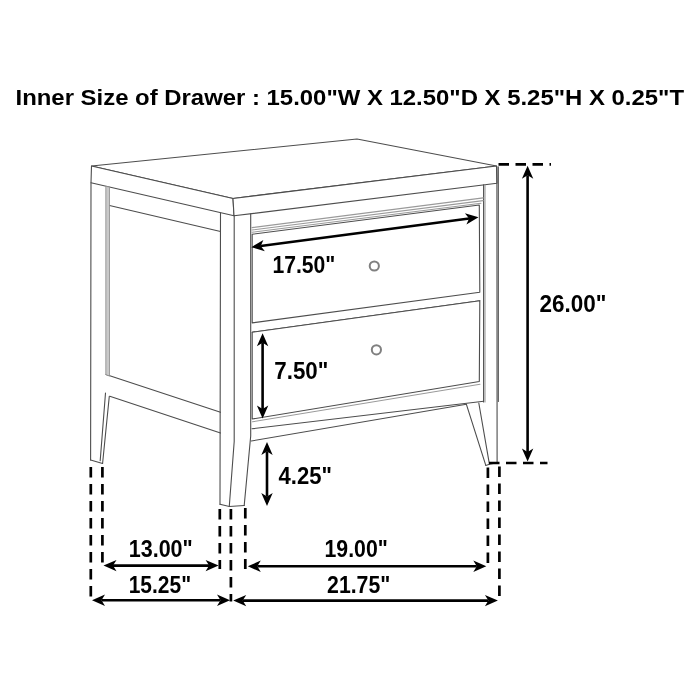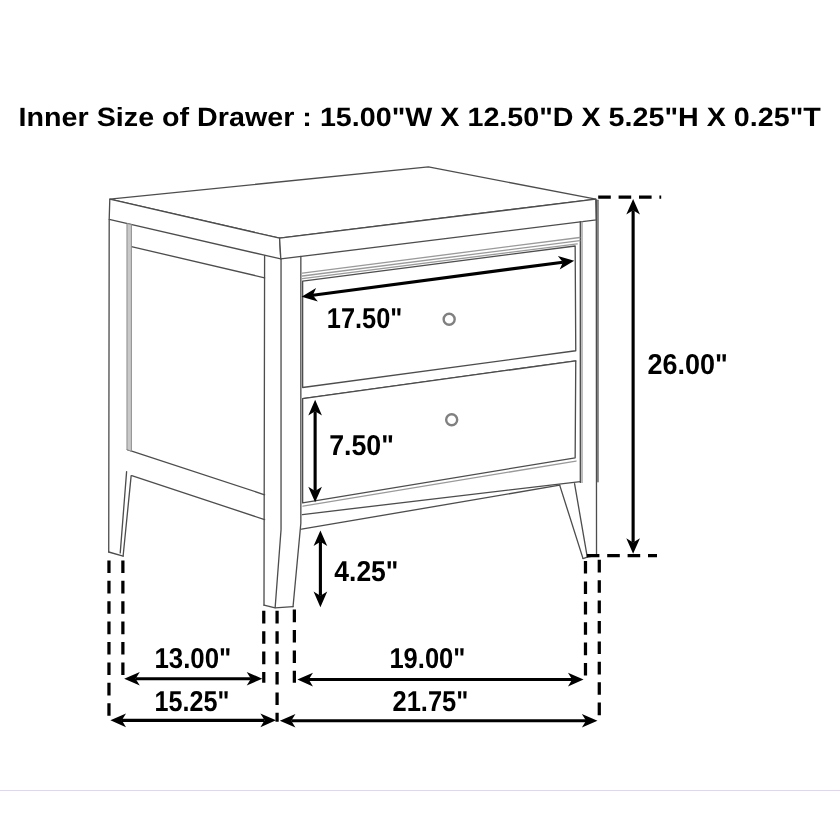--- a/index.html
+++ b/index.html
@@ -1,16 +1,16 @@
 <!DOCTYPE html>
 <html><head>
 <meta charset="utf-8">
 <style>
 html,body{margin:0;padding:0;background:#fff;}
-#page{position:relative;width:700px;height:659px;background:#8b5cf6;overflow:hidden;
+#page{position:relative;width:700px;height:659px;background:#1d4ed8;overflow:hidden;
 font-family:"Liberation Sans",sans-serif;}
 svg{display:block;}
 text{font-family:"Liberation Sans",sans-serif;font-weight:bold;fill:#000;}
 </style>
 </head>
 <body>
 <div id="page">
 <svg width="700" height="700" viewBox="0 0 700 700">
 <rect x="0" y="0" width="700" height="700" fill="#ffffff"></rect>
 

